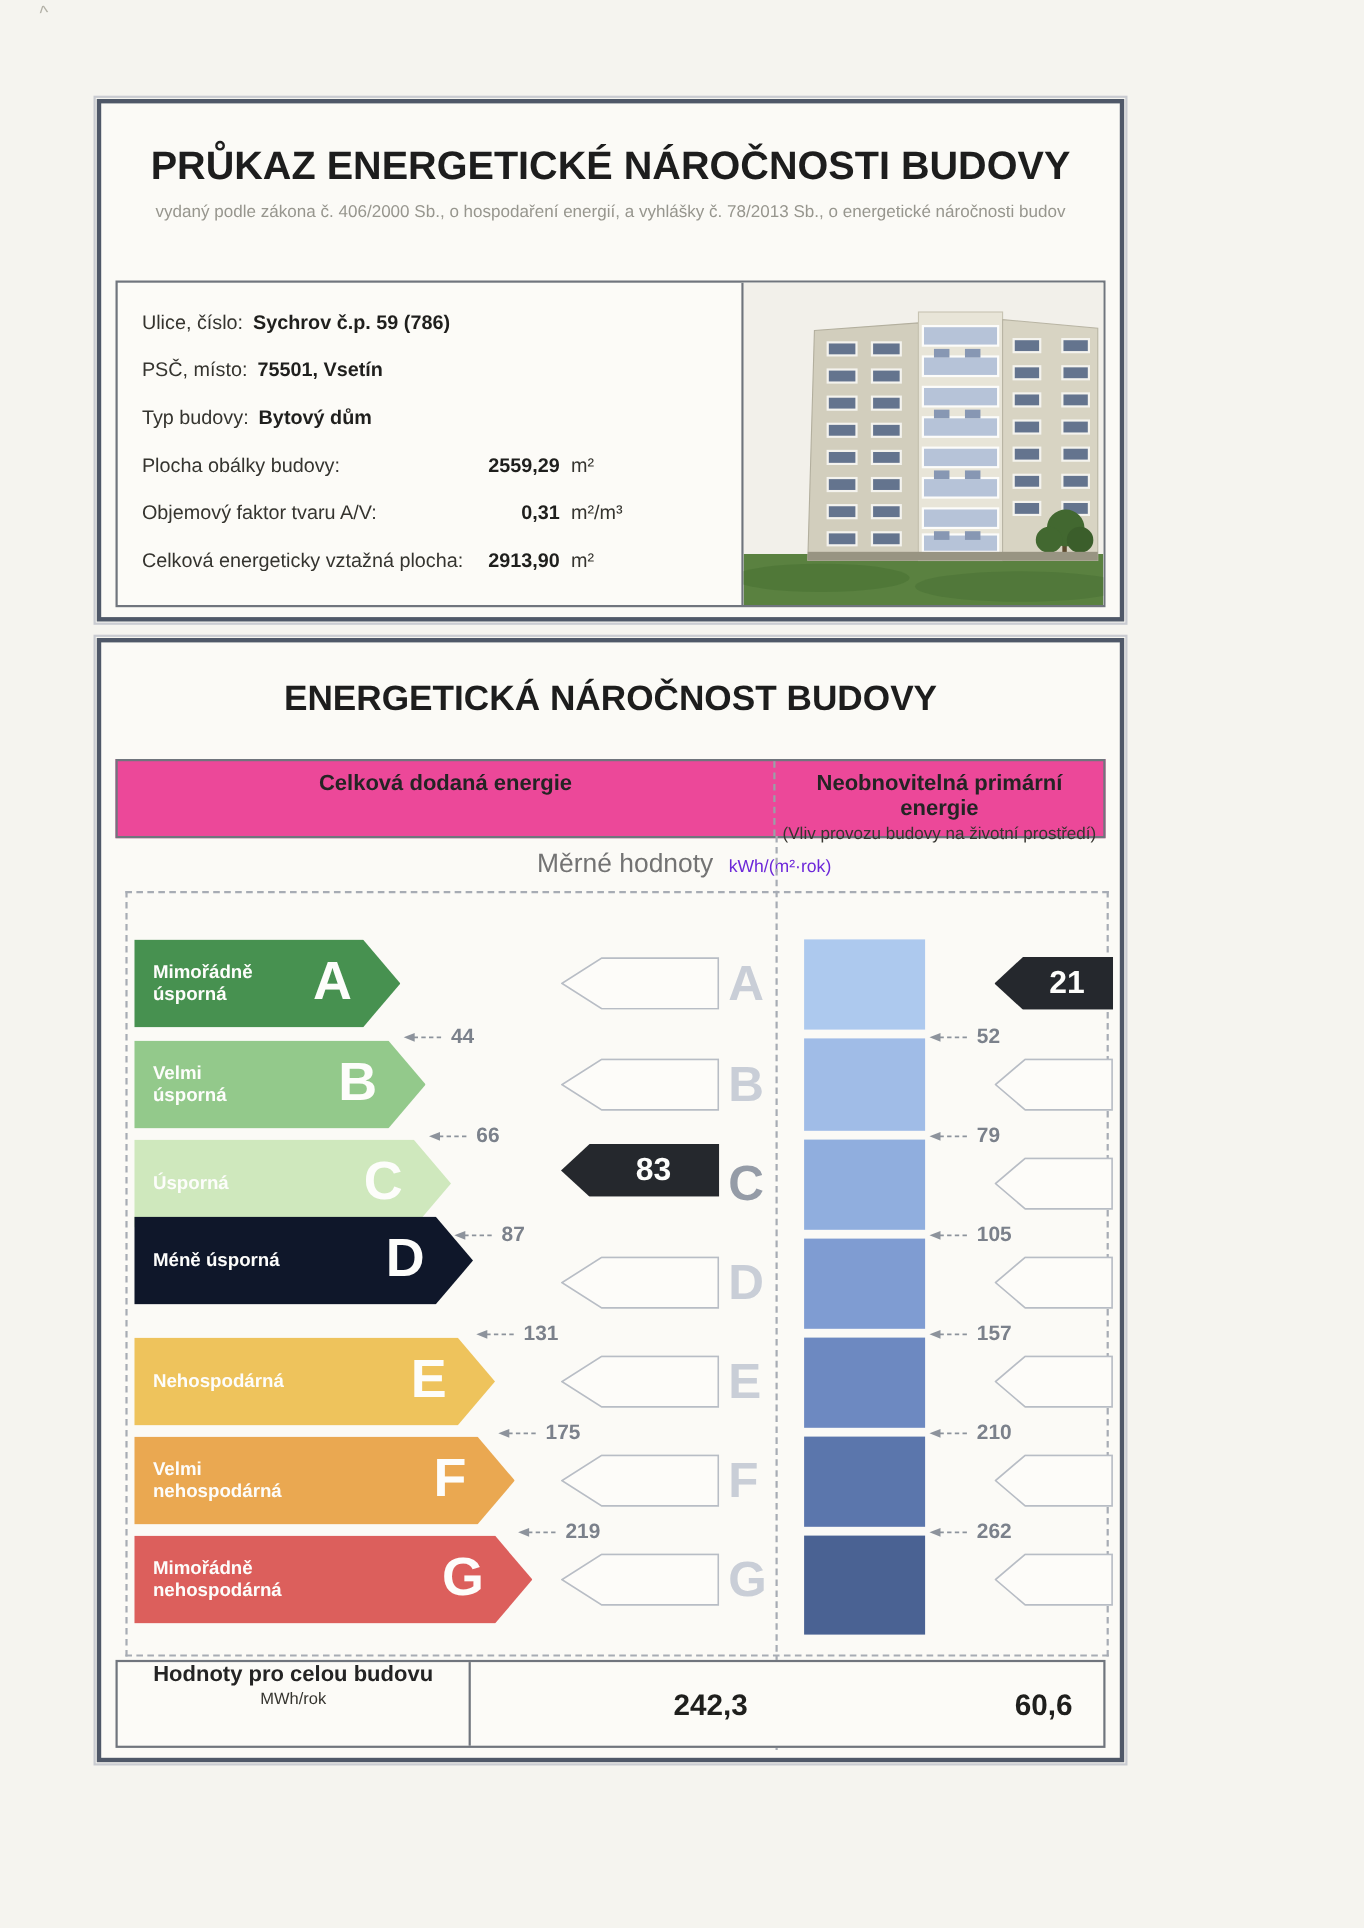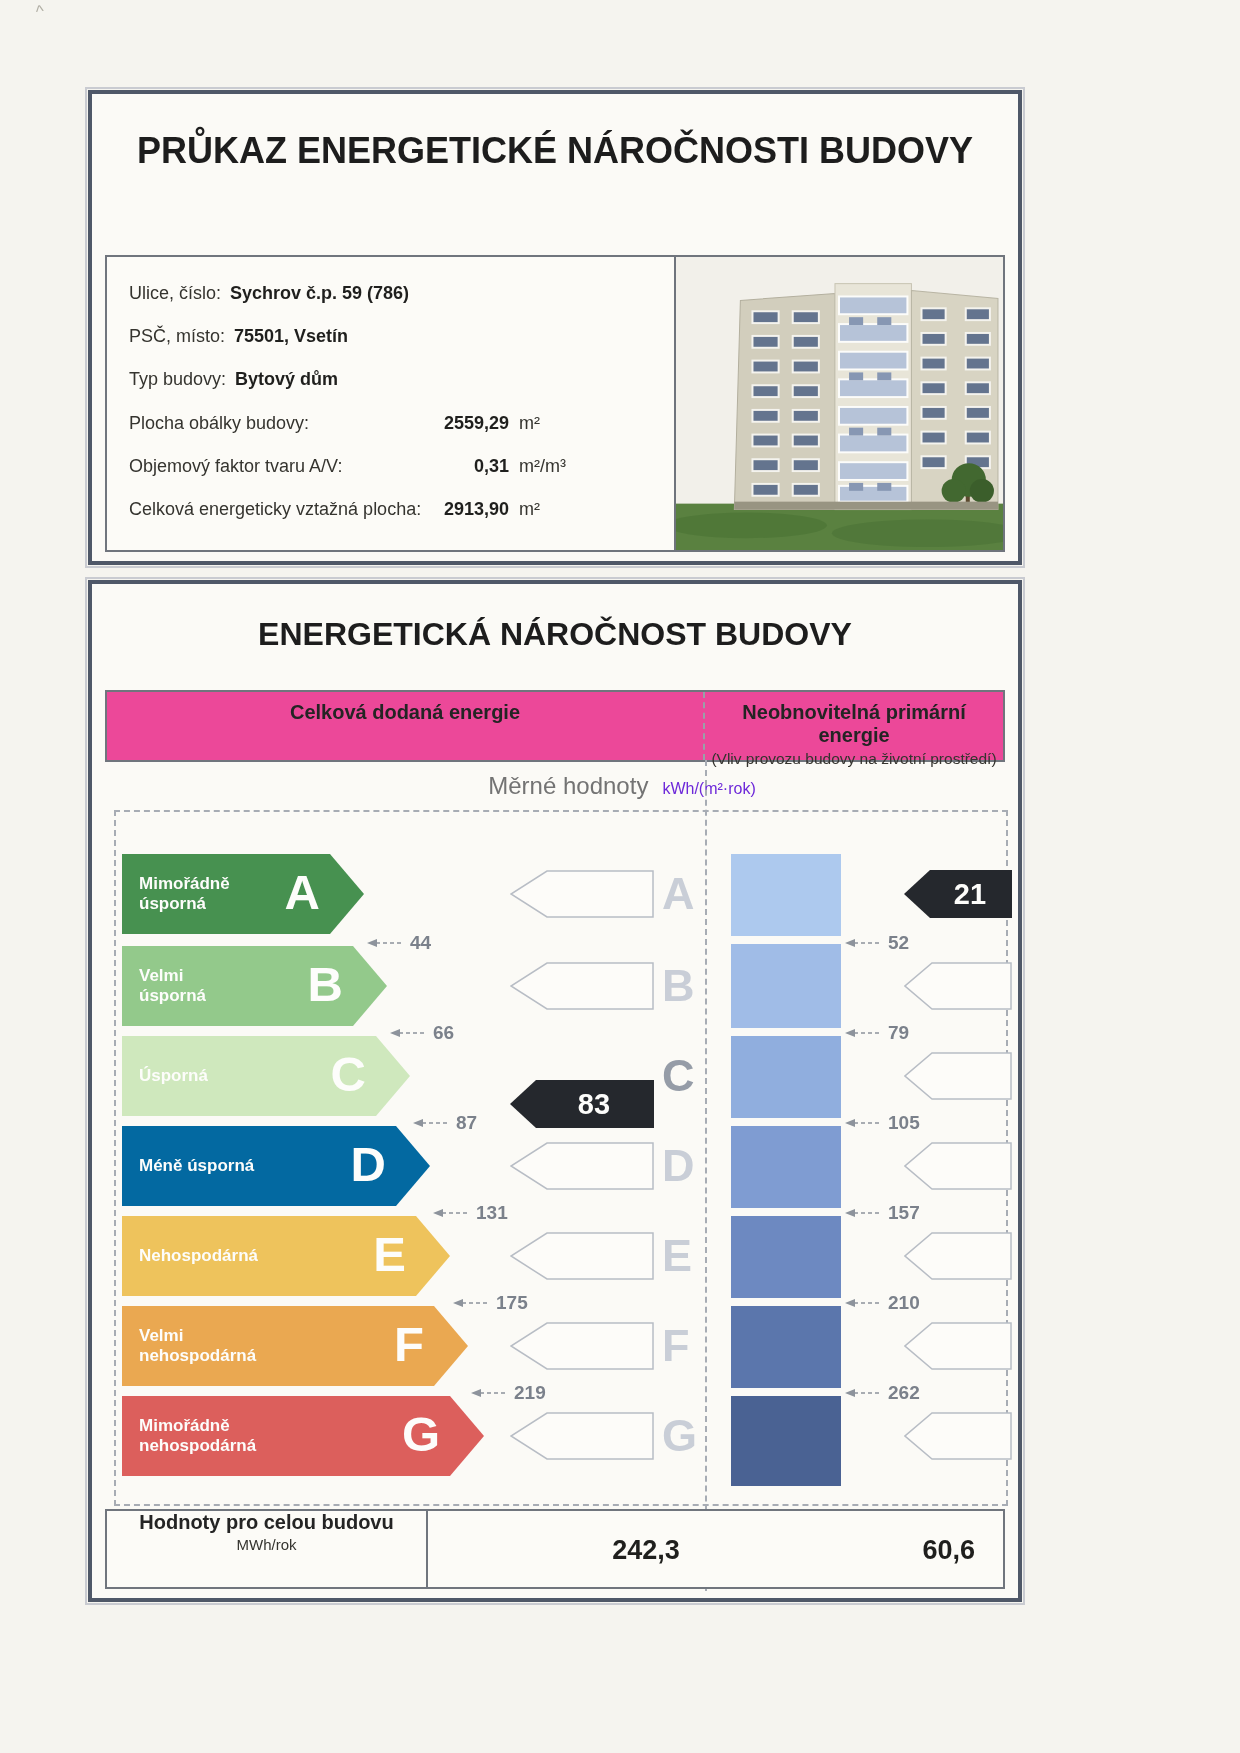--- a/index.html
+++ b/index.html
@@ -62,20 +62,21 @@
 </style>
 </head>
 <body>
 
 <div class="page">
 
   <span class="pencil">^</span>
 
   <div class="panel sec1">
     <div class="doc-title">PRŮKAZ ENERGETICKÉ NÁROČNOSTI BUDOVY</div>
+    <div class="doc-sub">vydaný podle zákona č. 406/2000 Sb., o hospodaření energií, a vyhlášky č. 78/2013 Sb., o energetické náročnosti budov</div>
 
     <div class="info-box">
       <div class="info-rows" id="info-rows">
           <div class="info-row"><span class="lbl">Ulice, číslo:</span><span class="val">Sychrov č.p. 59 (786)</span></div>
           <div class="info-row"><span class="lbl">PSČ, místo:</span><span class="val">75501, Vsetín</span></div>
           <div class="info-row"><span class="lbl">Typ budovy:</span><span class="val">Bytový dům</span></div>
           <div class="info-row"><span class="lbl">Plocha obálky budovy:</span><span class="val-abs">2559,29</span><span class="unit-abs">m²</span></div>
           <div class="info-row"><span class="lbl">Objemový faktor tvaru A/V:</span><span class="val-abs">0,31</span><span class="unit-abs">m²/m³</span></div>
           <div class="info-row"><span class="lbl">Celková energeticky vztažná plocha:</span><span class="val-abs">2913,90</span><span class="unit-abs">m²</span></div>
         </div>
@@ -219,36 +220,36 @@
             <path d="M10 5 H36" stroke="#8d939c" stroke-width="1.6" stroke-dasharray="4 3" fill="none"></path>
             <path d="M11 1 L1 5 L11 9 Z" fill="#8d939c"></path>
           </svg></div>
         <div class="thr-num" style="left:796px;top:449px;">79</div>
         <div class="cls-arrow" style="top:452px;width:288px;height:80px;background:#cfe8bd;">
           <div class="cls-label">
             <div>Úsporná</div>
           </div>
           <div class="cls-letter">C</div>
         </div>
-        <div class="val-arrow" style="left:418px;top:496px;width:144px;height:48px;">83</div>
+        <div class="val-arrow" style="left:418px;top:456px;width:144px;height:48px;">83</div>
         <div class="ghost-letter" style="left:570px;top:466px;color:#959ca7;">C</div>
         <div class="outline-arrow" style="left:812px;top:468px;"><svg width="108" height="48" viewBox="0 0 108 48">
             <polygon points="107,1 107,47 28,47 1,24 28,1" fill="#fdfcf9" stroke="#b8bdc5" stroke-width="1.5"></polygon>
           </svg></div>
         <div class="thr-arrow" style="left:320px;top:539px;"><svg width="36" height="10" viewBox="0 0 36 10">
             <path d="M10 5 H36" stroke="#8d939c" stroke-width="1.6" stroke-dasharray="4 3" fill="none"></path>
             <path d="M11 1 L1 5 L11 9 Z" fill="#8d939c"></path>
           </svg></div>
         <div class="thr-num" style="left:364px;top:539px;">87</div>
         <div class="thr-arrow" style="left:752px;top:539px;"><svg width="36" height="10" viewBox="0 0 36 10">
             <path d="M10 5 H36" stroke="#8d939c" stroke-width="1.6" stroke-dasharray="4 3" fill="none"></path>
             <path d="M11 1 L1 5 L11 9 Z" fill="#8d939c"></path>
           </svg></div>
         <div class="thr-num" style="left:796px;top:539px;">105</div>
-        <div class="cls-arrow" style="top:542px;width:308px;height:80px;background:#0369a1;">
+        <div class="cls-arrow" style="top:522px;width:308px;height:80px;background:#0f172a;">
           <div class="cls-label">
             <div>Méně úsporná</div>
           </div>
           <div class="cls-letter">D</div>
         </div>
         <div class="outline-arrow" style="left:418px;top:558px;"><svg width="144" height="48" viewBox="0 0 144 48">
             <polygon points="143,1 143,47 37,47 1,24 37,1" fill="#fdfcf9" stroke="#b8bdc5" stroke-width="1.5"></polygon>
           </svg></div>
         <div class="ghost-letter" style="left:570px;top:556px;color:#c9ced7;">D</div>
         <div class="outline-arrow" style="left:812px;top:558px;"><svg width="108" height="48" viewBox="0 0 108 48">

